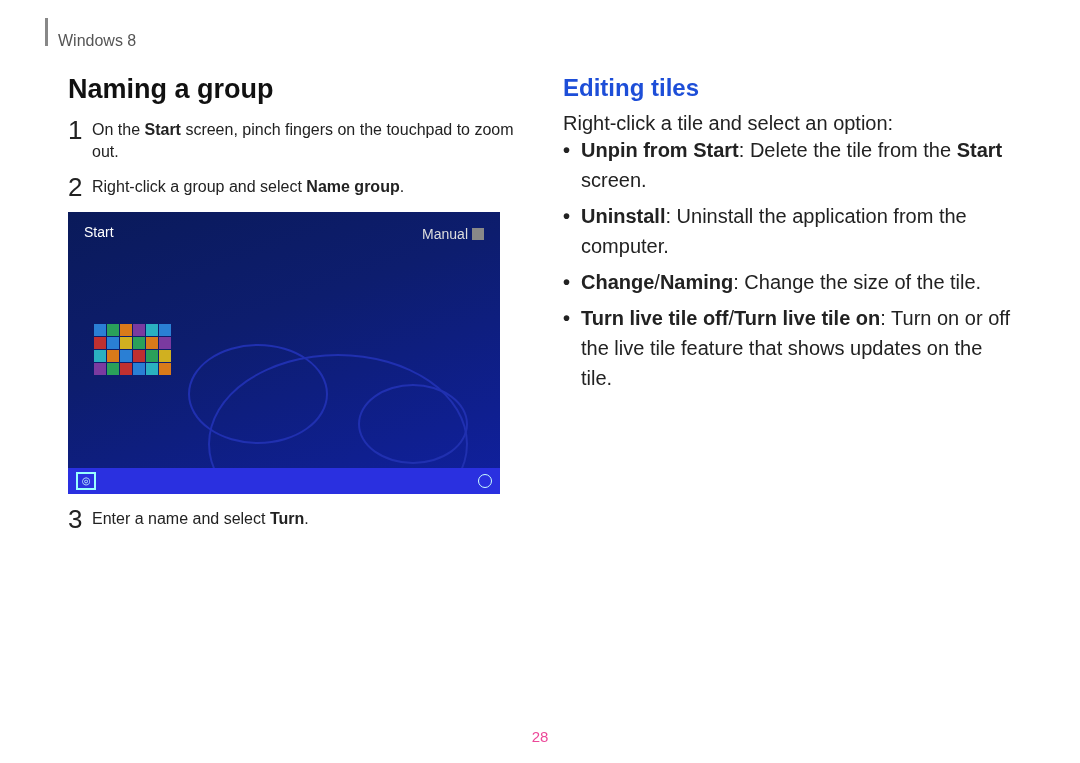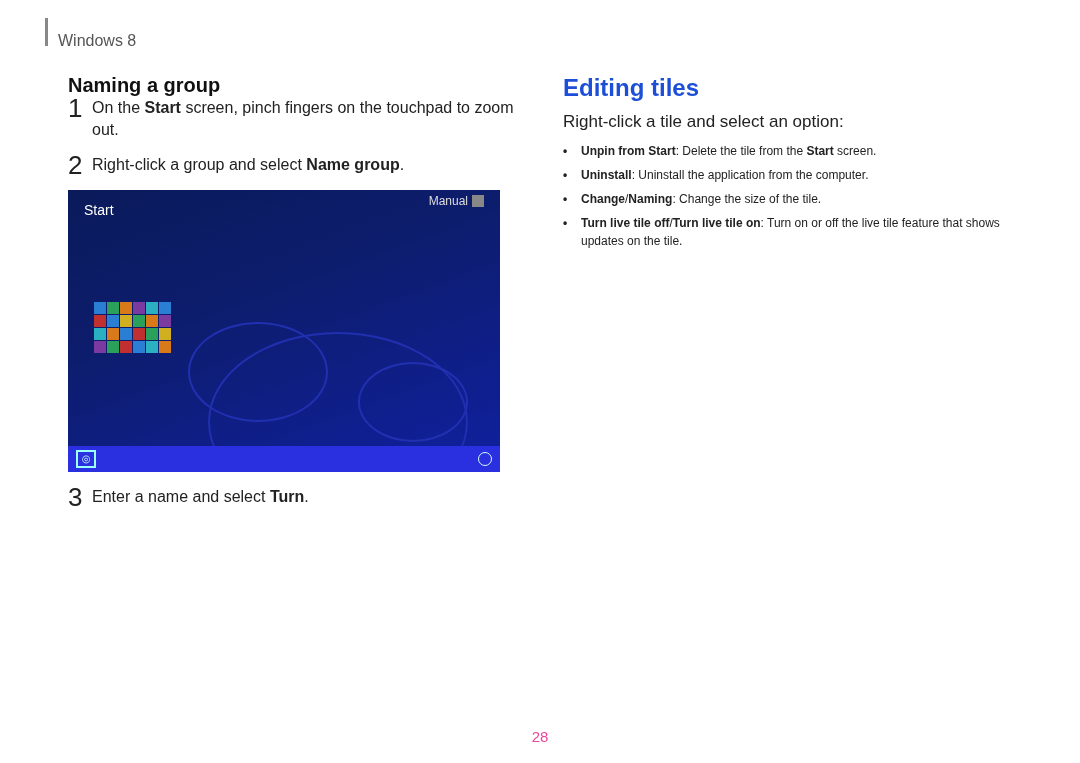--- a/index.html
+++ b/index.html
@@ -29,22 +29,23 @@
     font-weight: 400;
   }
   .columns {
     display: flex;
     gap: 46px;
   }
   .col {
     flex: 1;
   }
   .h2 {
-    font-size: 20px;
+    font-size: 27px;
     font-weight: 700;
+    margin-bottom: 14px;
     color: #111;
   }
   .h2-accent {
     font-size: 24px;
     font-weight: 700;
     color: #1d4ed8;
     margin-bottom: 10px;
   }
   .steps { }
   .step {
@@ -59,29 +60,28 @@
     width: 24px;
     flex-shrink: 0;
     line-height: 1;
     margin-top: -2px;
   }
   .step-text {
     font-size: 16px;
     line-height: 1.4;
   }
   .intro {
-    font-size: 17px;
-    margin-bottom: 10px;
+    font-size: 20px;
   }
   .bullet-list {
     list-style: none;
   }
   .bullet-list li {
     display: flex;
-    font-size: 12px;
+    font-size: 20px;
     line-height: 1.5;
     margin-bottom: 6px;
   }
   .bullet-list li::before {
     content: "•";
     width: 18px;
     flex-shrink: 0;
     font-weight: bold;
   }
   b { font-weight: 700; }
@@ -96,24 +96,24 @@
   .ss-header {
     position: absolute;
     top: 12px;
     left: 16px;
     color: #fff;
     font-size: 14px;
     font-weight: 300;
   }
   .ss-user {
     position: absolute;
-    top: 4px;
+    top: 14px;
     right: 16px;
     color: #ddd;
-    font-size: 12px;
+    font-size: 14px;
     display: flex;
     align-items: center;
     gap: 4px;
   }
   .ss-avatar {
     width: 12px;
     height: 12px;
     background: #888;
     display: inline-block;
   }

